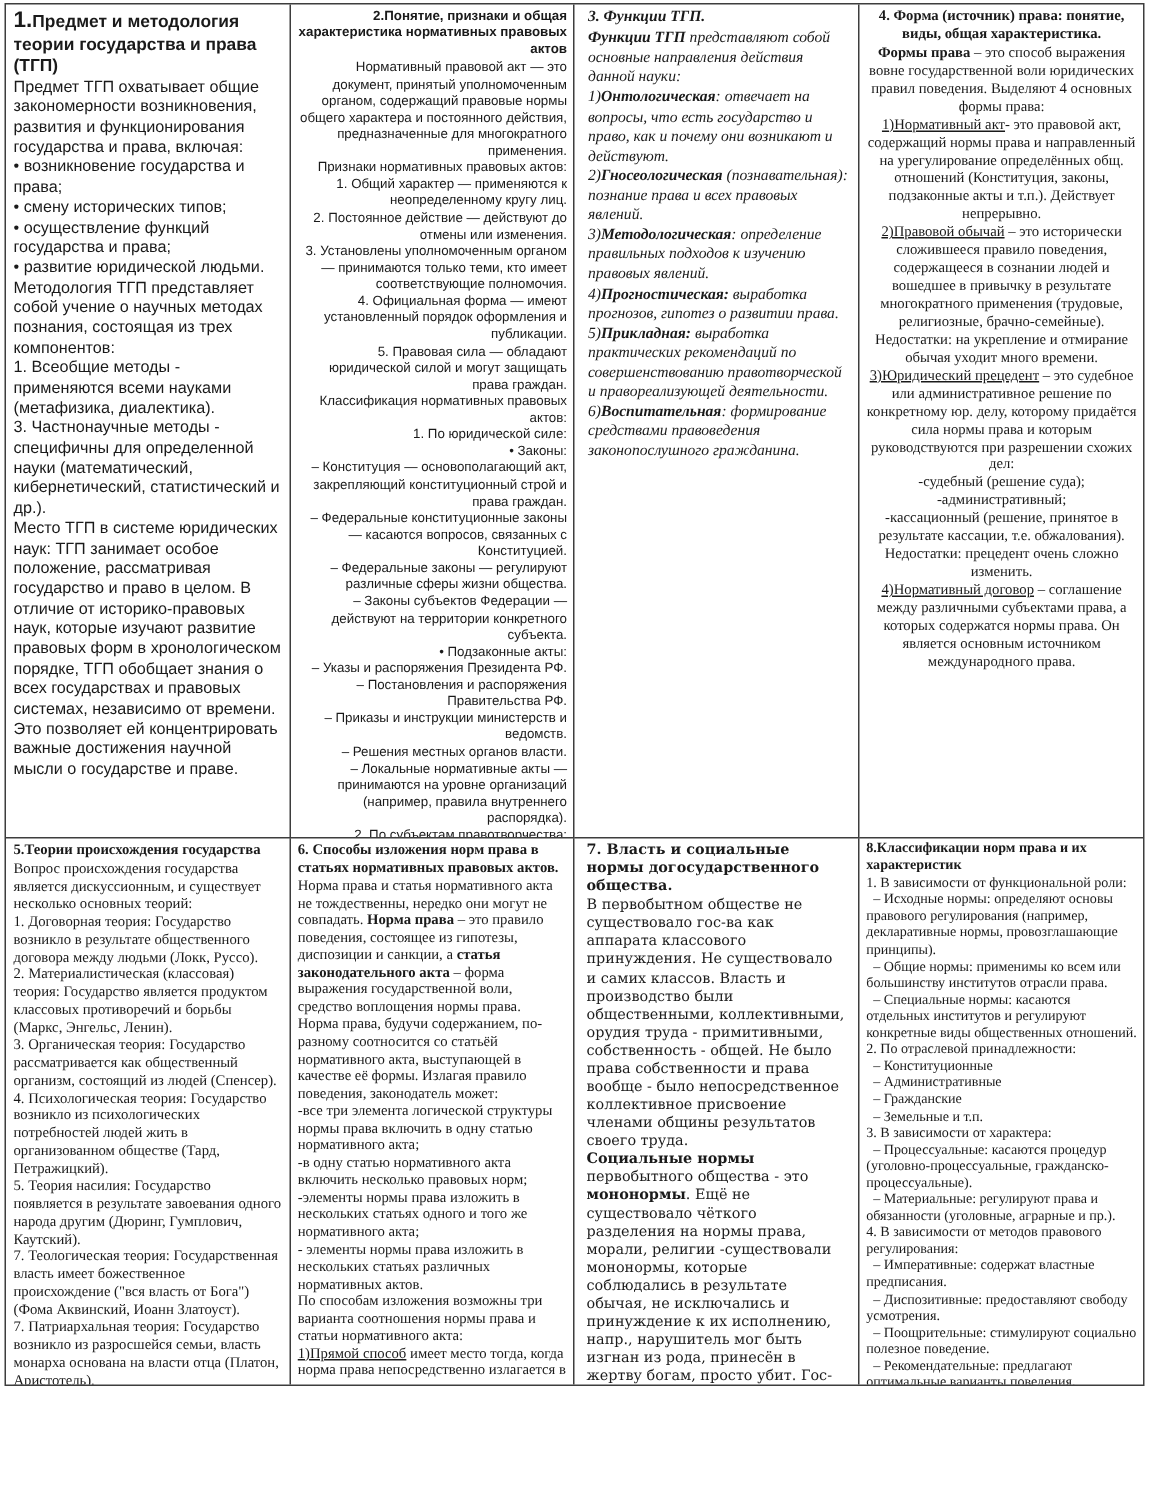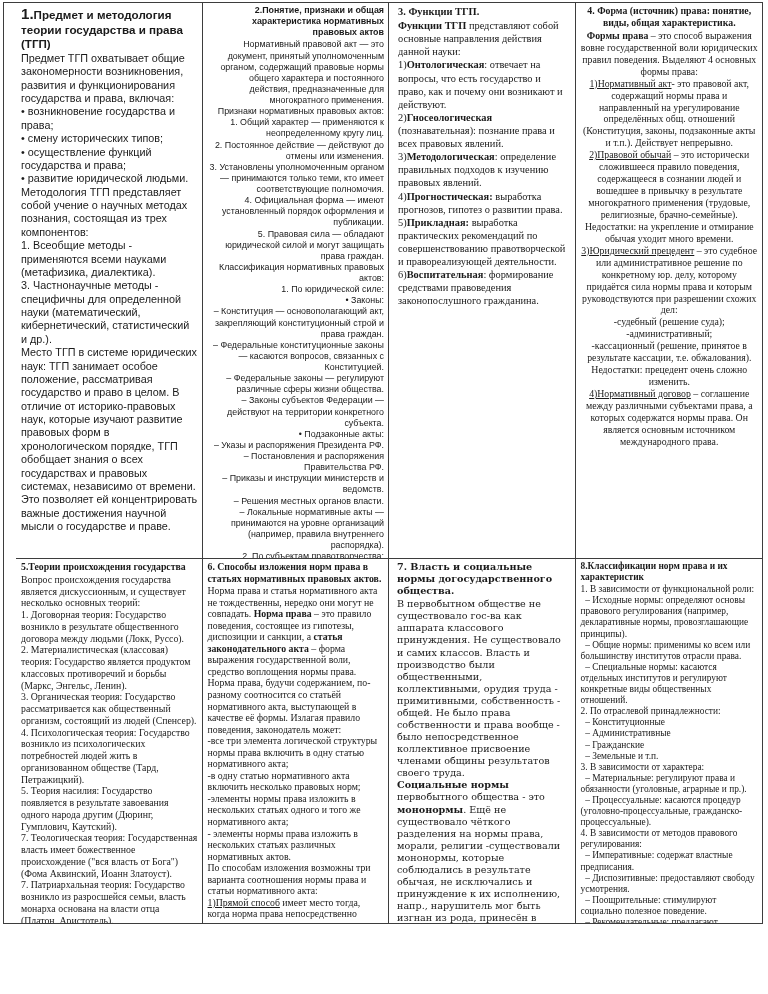--- a/index.html
+++ b/index.html
@@ -1,35 +1,35 @@
 <!DOCTYPE html>
 <html lang="ru"><head>
 <meta charset="utf-8">
 <style>
   html,body{margin:0;padding:0;background:#ffffff;}
   body{width:768px;height:994px;position:relative;overflow:hidden;
        font-family:"Liberation Sans",sans-serif;color:#1a1a1a;}
   .sheet{position:absolute;left:3px;top:2px;width:760px;
          display:grid;grid-template-columns:1fr 1fr 1fr 1fr;
          grid-template-rows:556px 364px;
-         border:1px solid #3d3d3d;box-sizing:border-box;background:#fff;padding-left:12px;}
+         border:1px solid #3d3d3d;box-sizing:border-box;background:#fff;}
   .cell{box-sizing:border-box;border-right:1px solid #3d3d3d;border-bottom:1px solid #3d3d3d;
         padding:2px 4px 2px 5px;overflow:hidden;}
   .cell:nth-child(4n){border-right:none;}
   .cell:nth-child(n+5){border-bottom:none;}
   .para{margin:0;white-space:pre-wrap;}
   .cell-header{margin:0 0 1px 0;font-weight:bold;white-space:pre-wrap;}
   .b{font-weight:bold;}
   .u{text-decoration:underline;}
   .lg{font-size:1.3em;}
   
   .c1{font-family:"Liberation Sans",sans-serif;font-size:10.8px;line-height:1.24;}
   .c1 .cell-header{font-size:11.6px;line-height:1.2;}
   .c2{font-family:"Liberation Sans",sans-serif;font-size:8.9px;line-height:1.25;text-align:right;}
-  .c3{font-family:"Liberation Serif",serif;font-size:10.4px;line-height:1.26;padding-left:9px;}
+  .c3{font-family:"Liberation Serif",serif;font-size:10.4px;line-height:1.26;padding-left:9px;font-style:italic;}
   .c4{font-family:"Liberation Serif",serif;font-size:9.8px;line-height:1.22;}
   .c5{font-family:"Liberation Serif",serif;font-size:9.8px;line-height:1.2;}
   .c6{font-family:"Liberation Serif",serif;font-size:9.8px;line-height:1.18;}
   .c7{font-family:"DejaVu Serif",serif;font-size:9.6px;line-height:1.26;padding-left:8px;padding-right:8px;}
   .c8{font-family:"Liberation Serif",serif;font-size:9.4px;line-height:1.18;}
 </style>
 </head>
 <body>
 
 <div class="sheet" id="sheet" style="border-color: rgb(61, 61, 61);">
@@ -122,21 +122,21 @@
       <div class="para"><span>1. В зависимости от функциональной роли:</span></div>
       <div class="para"><span>  – Исходные нормы: определяют основы правового регулирования (например, декларативные нормы, провозглашающие принципы).</span></div>
       <div class="para"><span>  – Общие нормы: применимы ко всем или большинству институтов отрасли права.</span></div>
       <div class="para"><span>  – Специальные нормы: касаются отдельных институтов и регулируют конкретные виды общественных отношений.</span></div>
       <div class="para"><span>2. По отраслевой принадлежности:</span></div>
       <div class="para"><span>  – Конституционные</span></div>
       <div class="para"><span>  – Административные</span></div>
       <div class="para"><span>  – Гражданские</span></div>
       <div class="para"><span>  – Земельные и т.п.</span></div>
       <div class="para"><span>3. В зависимости от характера:</span></div>
+      <div class="para"><span>  – Процессуальные: касаются процедур (уголовно-процессуальные, гражданско-процессуальные).</span></div>
       <div class="para"><span>  – Материальные: регулируют права и обязанности (уголовные, аграрные и пр.).</span></div>
-      <div class="para"><span>  – Процессуальные: касаются процедур (уголовно-процессуальные, гражданско-процессуальные).</span></div>
       <div class="para"><span>4. В зависимости от методов правового регулирования:</span></div>
       <div class="para"><span>  – Императивные: содержат властные предписания.</span></div>
       <div class="para"><span>  – Диспозитивные: предоставляют свободу усмотрения.</span></div>
       <div class="para"><span>  – Поощрительные: стимулируют социально полезное поведение.</span></div>
       <div class="para"><span>  – Рекомендательные: предлагают оптимальные варианты поведения.</span></div>
     </div>
   </div>
 
 </body></html>

